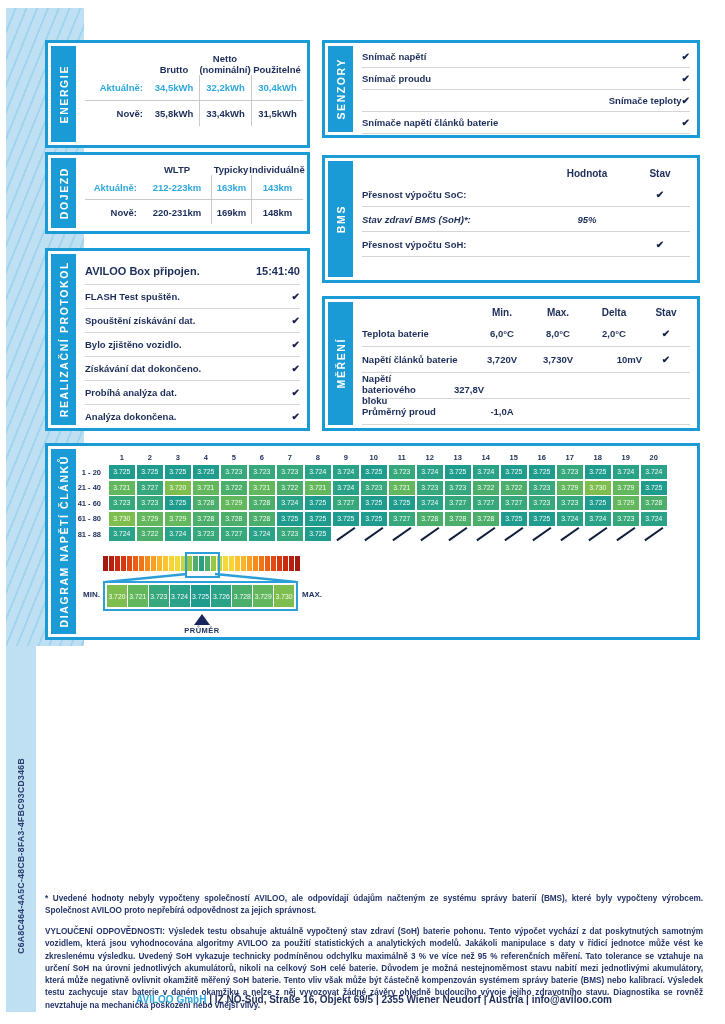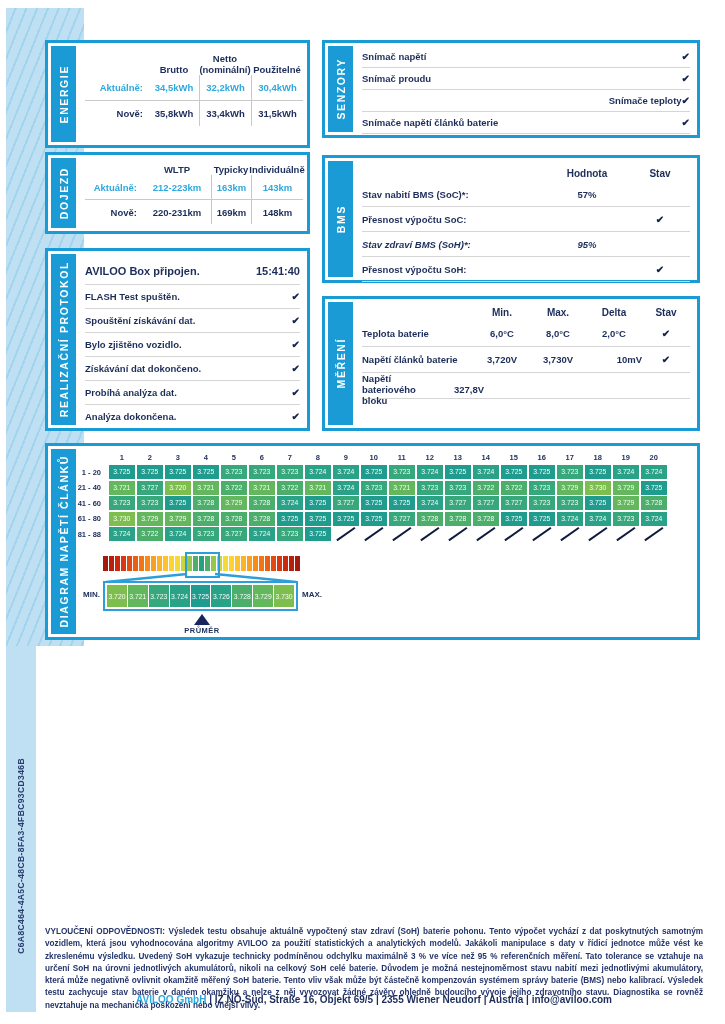--- a/index.html
+++ b/index.html
@@ -170,25 +170,20 @@
   </div>
 
   <div class="panel" style="left:322px;top:155px;width:378px;height:128px;">
     <div class="content" style="padding-top:6px;">
       <div style="display:grid;grid-template-columns:1fr 86px 60px;height:18px;align-items:center;">
         <div></div>
         <div class="hdr" style="text-align:center;">Hodnota</div>
         <div class="hdr" style="text-align:center;">Stav</div>
       </div>
       <div class="listrow" style="height:24px;display:grid;grid-template-columns:1fr 86px 60px;">
-        <span>Stav nabití BMS (SoC)*:</span>
-        <span style="text-align:center;">57%</span>
-        <span class="check" style="text-align: center; visibility: hidden;">✔</span>
-      </div>
-      <div class="listrow" style="height:24px;display:grid;grid-template-columns:1fr 86px 60px;">
         <span>Přesnost výpočtu SoC:</span>
         <span style="text-align:center;"></span>
         <span class="check" style="text-align:center;">✔</span>
       </div>
       <div class="listrow" style="height:24px;display:grid;grid-template-columns:1fr 86px 60px;font-style:italic;">
         <span>Stav zdraví BMS (SoH)*:</span>
         <span style="text-align:center;">95%</span>
         <span class="check" style="text-align: center; visibility: hidden;">✔</span>
       </div>
       <div class="listrow" style="height:24px;display:grid;grid-template-columns:1fr 86px 60px;">
@@ -221,20 +216,27 @@
       <div class="listrow" style="height:25px;display:grid;grid-template-columns:1fr 56px 56px 56px 48px;">
         <span>Napětí článků baterie</span>
         <span style="text-align:center;">3,720V</span>
         <span style="text-align:center;">3,730V</span>
         <span style="text-align:right;">10mV</span>
         <span class="check" style="text-align:center;">✔</span>
       </div>
       <div class="listrow" style="height:25px;display:grid;grid-template-columns:1fr 56px 56px 56px 48px;gap:11px;">
         <span>Napětí bateriového bloku</span>
         <span style="text-align:center;">327,8V</span>
+        <span></span>
+          <span></span>
+        <span class="check" style="text-align: center; visibility: hidden;">✔</span>
+      </div>
+      <div class="listrow" style="height:25px;display:grid;grid-template-columns:1fr 56px 56px 56px 48px;">
+        <span>Průměrný proud</span>
+        <span style="text-align:center;">-1,0A</span>
         <span></span>
           <span></span>
         <span class="check" style="text-align: center; visibility: hidden;">✔</span>
       </div>
     </div>
     <div class="tab">
         <span>MĚŘENÍ</span>
       </div>
   </div>
 
@@ -458,15 +460,16 @@
           <div class="" style="background: rgb(75, 174, 107);">3.728</div>
           <div class="" style="background: rgb(99, 183, 93);">3.729</div>
           <div class="" style="background: rgb(125, 190, 79);">3.730</div>
         </div>
       <div class="minmax" style="left:254px;">MAX.</div>
       <div class="avg-tri"></div>
       <div class="avg-lab">PRŮMĚR</div>
     </div>
   </div>
 
+  <div class="foot" style="top:893px;"><span>* Uvedené hodnoty nebyly vypočteny společností AVILOO, ale odpovídají údajům načteným ze systému správy baterií (BMS), které byly vypočteny výrobcem. Společnost AVILOO proto nepřebírá odpovědnost za jejich správnost.</span></div>
   <div class="foot" style="top:926px;"><span style="font-weight:bold;">VYLOUČENÍ ODPOVĚDNOSTI:</span><span> Výsledek testu obsahuje aktuálně vypočtený stav zdraví (SoH) baterie pohonu. Tento výpočet vychází z dat poskytnutých samotným vozidlem, která jsou vyhodnocována algoritmy AVILOO za použití statistických a analytických modelů. Jakákoli manipulace s daty v řídicí jednotce může vést ke zkreslenému výsledku. Uvedený SoH vykazuje technicky podmíněnou odchylku maximálně 3 % ve více než 95 % referenčních měření. Tato tolerance se vztahuje na určení SoH na úrovni jednotlivých akumulátorů, nikoli na celkový SoH celé baterie. Důvodem je možná nestejnoměrnost stavu nabití mezi jednotlivými akumulátory, která může negativně ovlivnit okamžitě měřený SoH baterie. Tento vliv však může být částečně kompenzován systémem správy baterie (BMS) nebo kalibrací. Výsledek testu zachycuje stav baterie v daném okamžiku a nelze z něj vyvozovat žádné závěry ohledně budoucího vývoje jejího zdravotního stavu. Diagnostika se rovněž nevztahuje na mechanická poškození nebo vnější vlivy.</span></div>
   <div class="addr"><span class="co">AVILOO GmbH</span><span> | IZ NÖ-Süd, Straße 16, Objekt 69/5 | 2355 Wiener Neudorf | Austria | info@aviloo.com</span></div>
 </div>
 
 </body></html>

